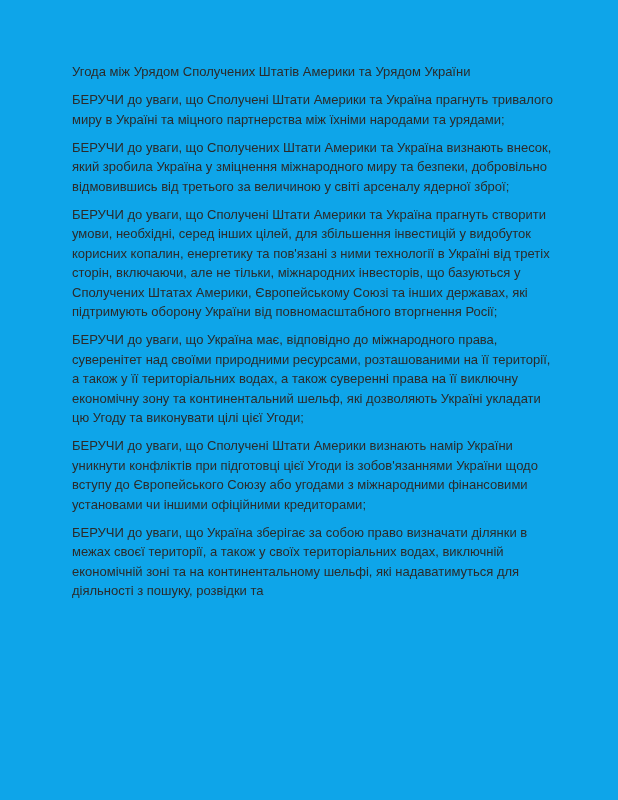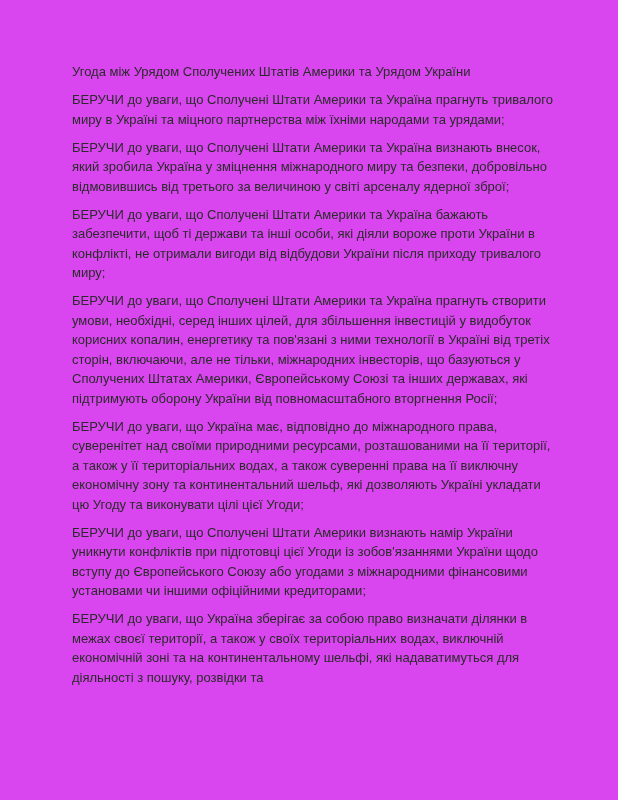--- a/index.html
+++ b/index.html
@@ -9,21 +9,21 @@
   }
   body {
     width: 618px;
     height: 800px;
     overflow: hidden;
   }
   .page {
     box-sizing: border-box;
     width: 618px;
     height: 800px;
-    background: #d946ef;
+    background: #0ea5e9;
     padding: 62px 64px 16px 72px;
     font-family: "Liberation Sans", "DejaVu Sans", sans-serif;
     color: #2b2b2b;
   }
   .doc-text {
     width: 482px;
   }
   .doc-text p {
     margin: 0 0 8.5px 0;
     font-size: 13px;
@@ -36,21 +36,20 @@
     margin-bottom: 8.5px;
   }
 </style>
 </head>
 <body>
 
 <div class="page">
   <div class="doc-text">
     <p class="doc-title">Угода між Урядом Сполучених Штатів Америки та Урядом України</p>
     <p>БЕРУЧИ до уваги, що Сполучені Штати Америки та Україна прагнуть тривалого миру в Україні та міцного партнерства між їхніми народами та урядами;</p>
-    <p>БЕРУЧИ до уваги, що Сполучені Штати Америки та Україна визнають внесок, який зробила Україна у зміцнення міжнародного миру та безпеки, добровільно відмовившись від третього за величиною у світі арсеналу ядерної зброї;</p>
-    <p>БЕРУЧИ до уваги, що Сполучені Штати Америки та Україна бажають забезпечити, щоб ті держави та інші особи, які діяли вороже проти України в конфлікті, не отримали вигоди від відбудови України після приходу тривалого миру;</p>
+    <p>БЕРУЧИ до уваги, що Сполучених Штати Америки та Україна визнають внесок, який зробила Україна у зміцнення міжнародного миру та безпеки, добровільно відмовившись від третього за величиною у світі арсеналу ядерної зброї;</p>
     <p>БЕРУЧИ до уваги, що Сполучені Штати Америки та Україна прагнуть створити умови, необхідні, серед інших цілей, для збільшення інвестицій у видобуток корисних копалин, енергетику та пов'язані з ними технології в Україні від третіх сторін, включаючи, але не тільки, міжнародних інвесторів, що базуються у Сполучених Штатах Америки, Європейському Союзі та інших державах, які підтримують оборону України від повномасштабного вторгнення Росії;</p>
     <p>БЕРУЧИ до уваги, що Україна має, відповідно до міжнародного права, суверенітет над своїми природними ресурсами, розташованими на її території, а також у її територіальних водах, а також суверенні права на її виключну
 економічну зону та континентальний шельф, які дозволяють Україні укладати цю Угоду та виконувати цілі цієї Угоди;</p>
     <p>БЕРУЧИ до уваги, що Сполучені Штати Америки визнають намір України уникнути конфліктів при підготовці цієї Угоди із зобов'язаннями України щодо вступу до Європейського Союзу або угодами з міжнародними фінансовими установами чи іншими офіційними кредиторами;</p>
     <p>БЕРУЧИ до уваги, що Україна зберігає за собою право визначати ділянки в межах своєї території, а також у своїх територіальних водах, виключній економічній зоні та на континентальному шельфі, які надаватимуться для діяльності з пошуку, розвідки та</p>
   </div>
 </div>
 
 </body></html>

